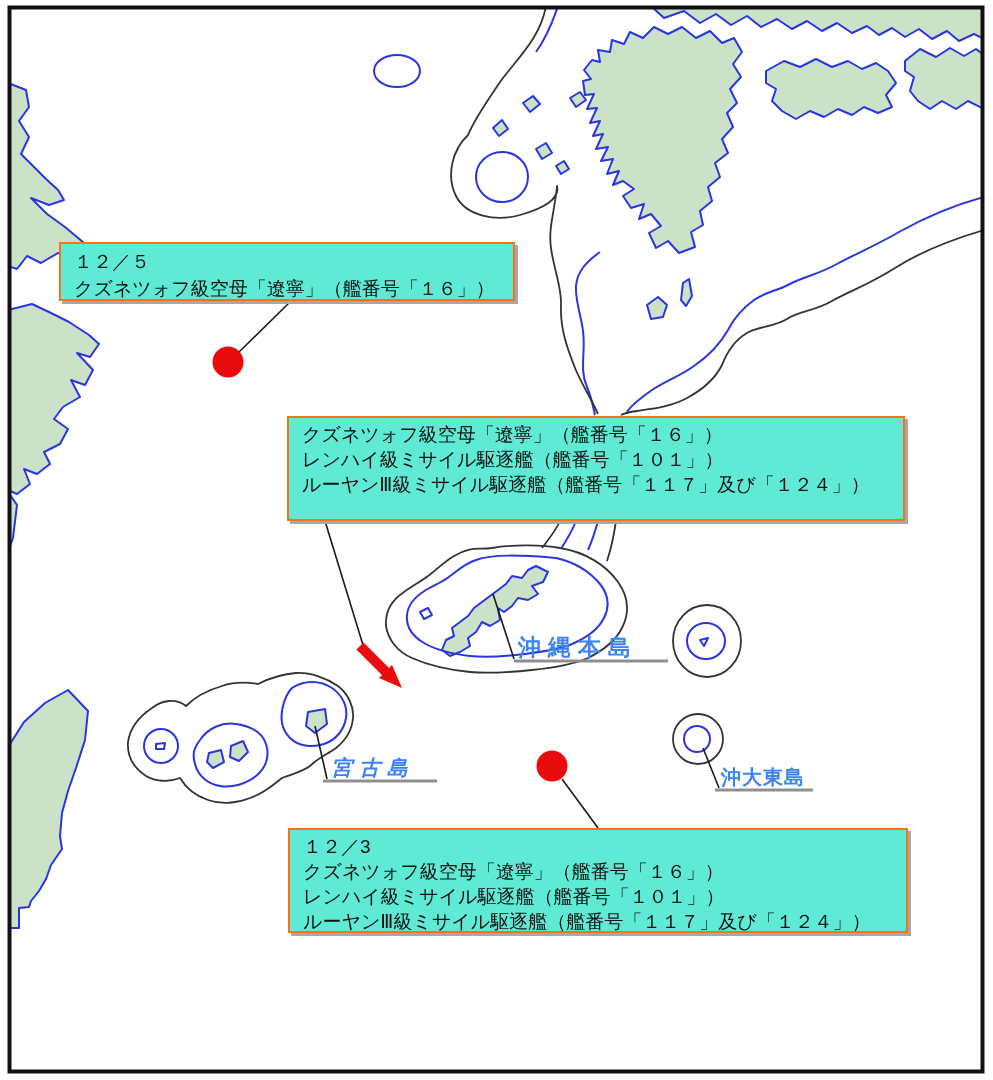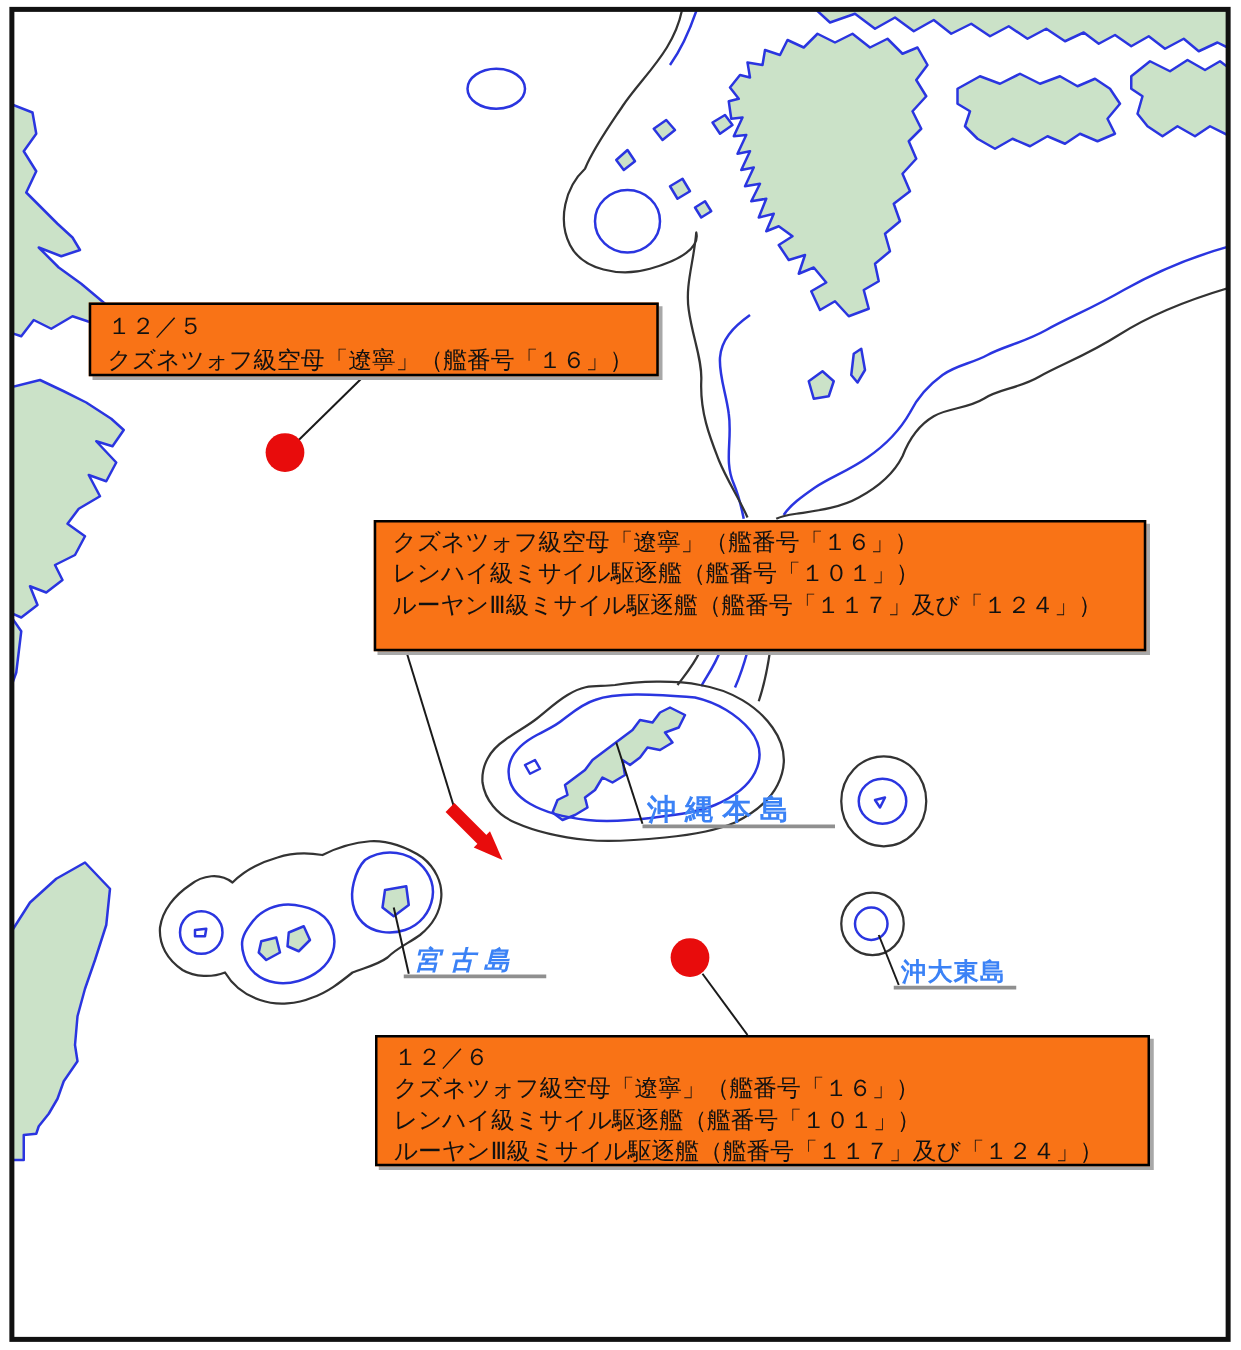--- a/index.html
+++ b/index.html
@@ -2,23 +2,23 @@
 <html><head>
 <meta charset="utf-8">
 <style>
   html,body{margin:0;padding:0;background:#ffffff;}
   .stage{
     position:relative;width:993px;height:1080px;background:#ffffff;
     font-family:"Liberation Sans","DejaVu Sans",sans-serif;overflow:hidden;
   }
   .stage svg{position:absolute;left:0;top:0;}
   .infobox{
-    position:absolute;background:#f97316;border:2px solid #000000;
+    position:absolute;background:#5eead4;border:2px solid #f97316;
     box-shadow:3px 3px 0 #a8a8a8;color:#111;box-sizing:border-box;
-    padding:4px 6px 2px 13px;font-size:19px;line-height:25px;white-space:nowrap;margin-left:12px;
+    padding:4px 6px 2px 13px;font-size:19px;line-height:25px;white-space:nowrap;
   }
   .infobox .line{height:25px;}
   .box1{left:59px;top:242px;width:456px;height:59px;line-height:27px;}
   .box1 .line{height:27px;}
   .box2{left:287px;top:416px;width:618px;height:105px;}
   .box3{left:288px;top:828px;width:620px;height:105px;}
   .island-label{
     position:absolute;color:#3b82f6;font-weight:bold;white-space:nowrap;
   }
   .lbl-okinawa{left:518px;top:632px;font-size:23px;letter-spacing:7px;}
@@ -126,21 +126,21 @@
     <div class="line">クズネツォフ級空母「遼寧」（艦番号「１６」）</div>
   </div>
 
   <div class="infobox box2">
     <div class="line">クズネツォフ級空母「遼寧」（艦番号「１６」）</div>
     <div class="line">レンハイ級ミサイル駆逐艦（艦番号「１０１」）</div>
     <div class="line">ルーヤンⅢ級ミサイル駆逐艦（艦番号「１１７」及び「１２４」）</div>
   </div>
 
   <div class="infobox box3">
-    <div class="line">１２／６</div>
+    <div class="line">１２／3</div>
     <div class="line">クズネツォフ級空母「遼寧」（艦番号「１６」）</div>
     <div class="line">レンハイ級ミサイル駆逐艦（艦番号「１０１」）</div>
     <div class="line">ルーヤンⅢ級ミサイル駆逐艦（艦番号「１１７」及び「１２４」）</div>
   </div>
 
   <div class="island-label lbl-okinawa">沖縄本島</div>
   <div class="island-label lbl-miyako">宮古島</div>
   <div class="island-label lbl-okidaito">沖大東島</div>
 
 </div>

